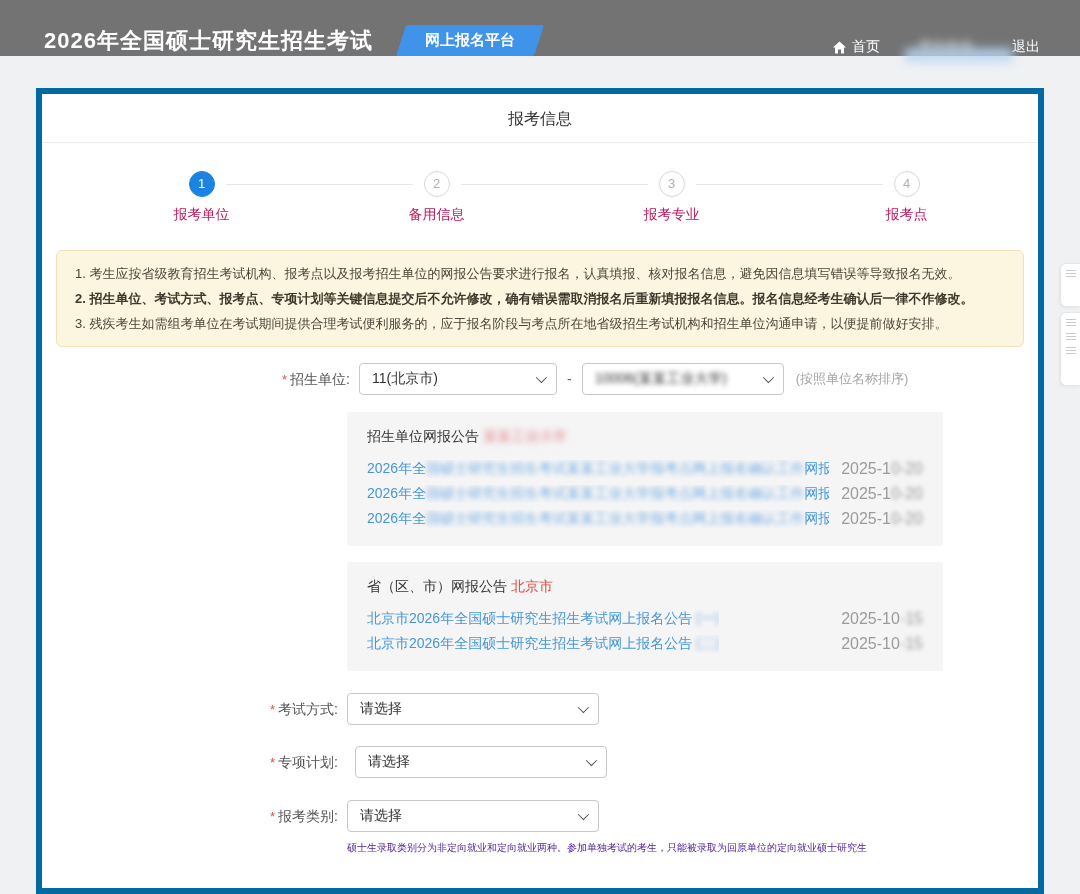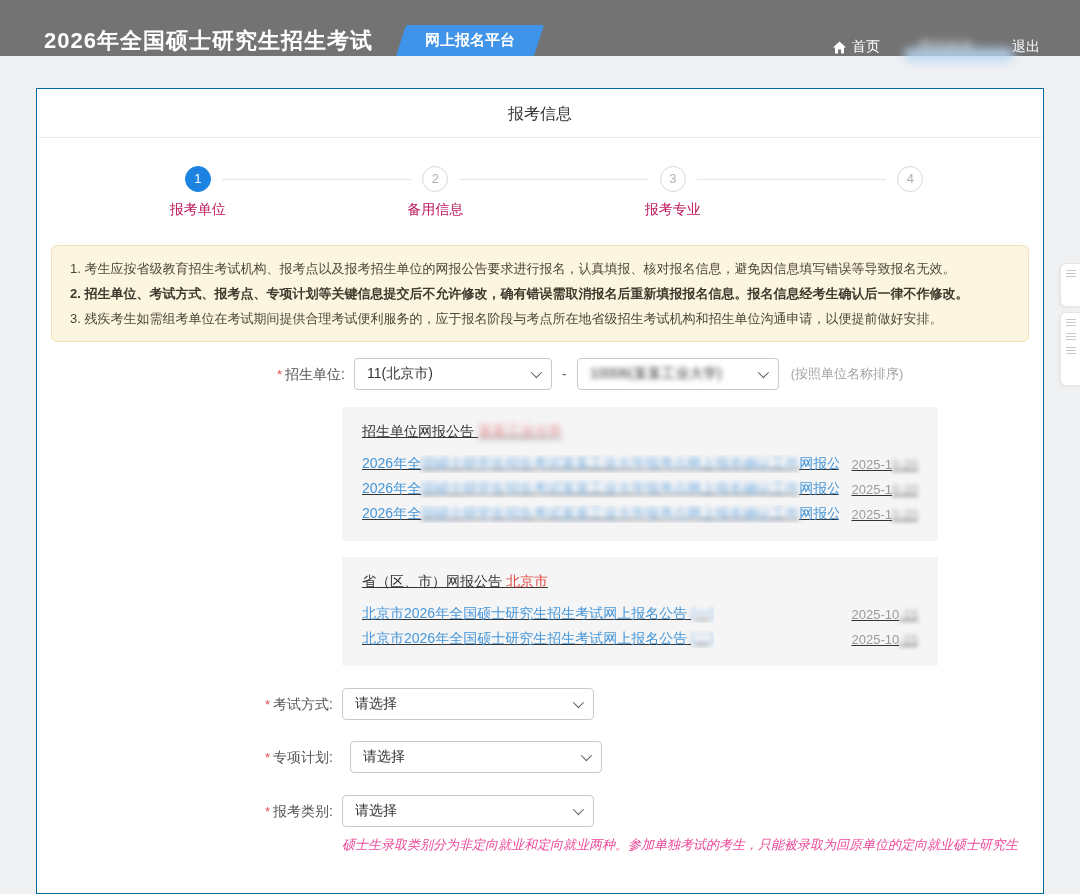--- a/index.html
+++ b/index.html
@@ -26,21 +26,21 @@
   .home-icon { width:15px; height:15px; margin-right:5px; display:inline-block; }
   .user-redacted { filter:blur(4px); opacity:.9; }
   .header-smudge {
     position:absolute; top:48px; right:66px; width:110px; height:14px;
     background:rgba(185,214,242,.85); filter:blur(5px); border-radius:6px;
   }
 
   
   .card {
     position:absolute; left:36px; top:88px; width:1008px; height:806px;
-    background:#fff; border:1px solid #0369a1; box-shadow:0 1px 3px rgba(0,0,0,.04);
+    background:#fff; border:6px solid #0369a1; box-shadow:0 1px 3px rgba(0,0,0,.04);
     overflow:hidden;
   }
   .card-title {
     height:49px; line-height:49px; text-align:center; font-size:16px;
     color:#333; border-bottom:1px solid #ececec; font-weight:500;
   }
 
   
   .steps { display:flex; margin:28px 14px 0 42px; }
   .step { flex:1; position:relative; text-align:center; }
@@ -76,37 +76,37 @@
   }
   .chevron {
     width:8px; height:8px; border-right:1.6px solid #555; border-bottom:1.6px solid #555;
     transform:rotate(45deg) translateY(-2px); flex-shrink:0; margin-left:10px;
   }
   .dash { line-height:32px; margin:0 10px; color:#666; font-size:14px; }
   .hint { line-height:32px; margin-left:12px; color:#a3a3a3; font-size:13px; }
   .blur { filter:blur(2.5px); }
   .blur-red { filter:blur(3px); color:#e28080; }
 
-  .indent { margin-left:305px;text-decoration:underline; }
+  .indent { margin-left:305px; }
   .panel {
     width:596px; background:#f5f5f6; border-radius:2px; padding:16px 20px 18px 20px;
   }
   .panel-head { font-size:14px; color:#333; margin-bottom:14px; }
   .panel-head .region { color:#e04a44; }
   .panel-link-row { display:flex; align-items:center; margin-top:7px; }
   .panel-link {
     color:#4596d9; font-size:14px; text-decoration:none; white-space:nowrap;
     overflow:hidden; cursor:pointer;
   }
   .panel-link .link-blur { color:#74aee2; }
-  .date { margin-left:auto; flex-shrink:0; color:#9b9b9b; font-size:13px; padding-left:12px; }
+  .date { margin-left:auto; flex-shrink:0; color:#9b9b9b; font-size:16px; padding-left:12px; }
   .date .blur { filter:blur(2.2px); }
 
   .method-link { display:inline-block; margin-top:9px; font-size:13px; color:#4596d9; text-decoration:none; cursor:pointer; }
-  .helper { margin-top:9px; font-size:13px; color:#ec4899;font-style:italic; }
+  .helper { margin-top:9px; font-size:10px; color:#4c1d95; }
 
   
   .side-widget {
     position:absolute; right:0; width:20px; background:#fff;
     border:1px solid #e6e6e6; border-right:none; border-radius:6px 0 0 6px;
     box-shadow:-1px 1px 3px rgba(0,0,0,.05);
   }
   .side-widget .squiggle {
     margin:6px auto 0 auto; width:10px; height:8px;
     background:linear-gradient(#c9c9c9 1px, transparent 1px) 0 0/10px 3px;
@@ -154,20 +154,21 @@
     <div class="step">
       <div class="step-circle">2</div>
       <div class="step-label">备用信息</div>
     </div>
     <div class="step">
       <div class="step-circle">3</div>
       <div class="step-label">报考专业</div>
     </div>
     <div class="step">
       <div class="step-circle">4</div>
+      <div class="step-label">报考点</div>
     </div>
   </div>
 
   <div class="notice">
     <div>1. 考生应按省级教育招生考试机构、报考点以及报考招生单位的网报公告要求进行报名，认真填报、核对报名信息，避免因信息填写错误等导致报名无效。</div>
     <div class="bold">2. 招生单位、考试方式、报考点、专项计划等关键信息提交后不允许修改，确有错误需取消报名后重新填报报名信息。报名信息经考生确认后一律不作修改。</div>
     <div>3. 残疾考生如需组考单位在考试期间提供合理考试便利服务的，应于报名阶段与考点所在地省级招生考试机构和招生单位沟通申请，以便提前做好安排。</div>
   </div>
 
   <div class="form-row mt-row1">

